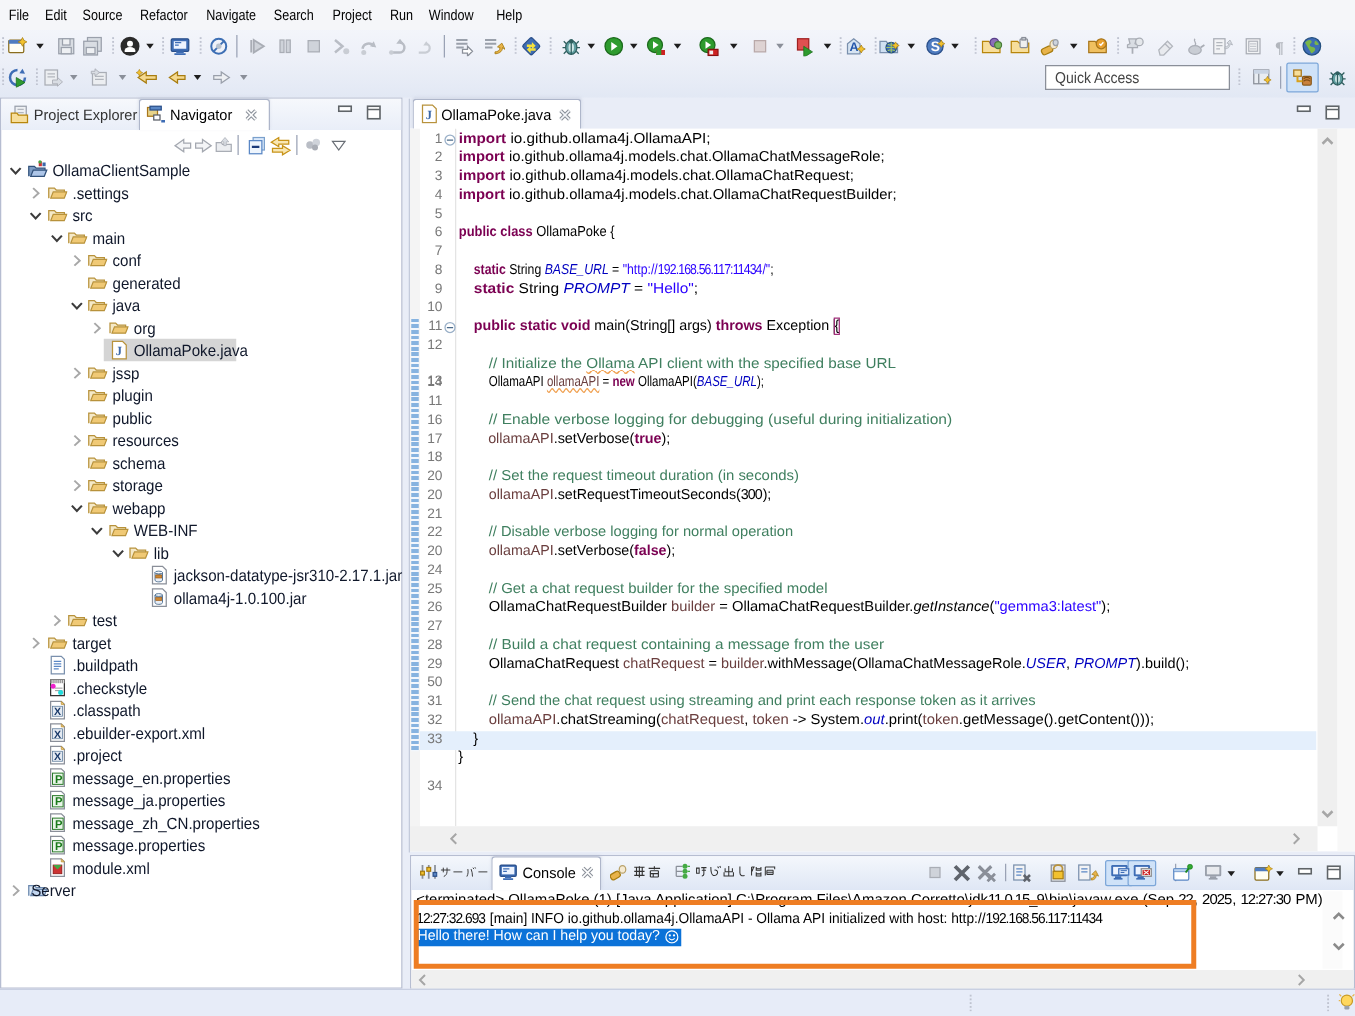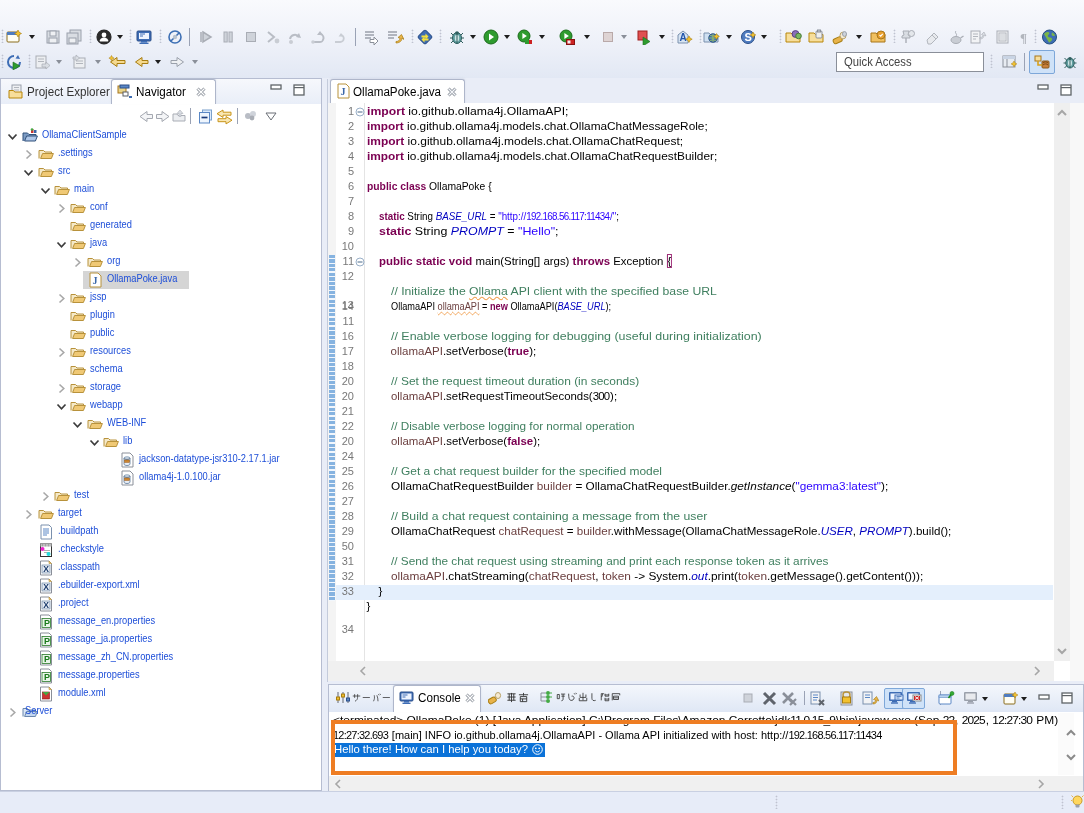--- a/index.html
+++ b/index.html
@@ -6,41 +6,53 @@
 #top{position:absolute;left:0;top:0;width:1084px;height:78px;background:linear-gradient(#f9fafd,#edf0f8 60%,#e2e8f4)}
 #menubar{position:absolute;left:0;top:0;width:1084px;height:24px;background:#f5f6f9;font-size:12px;color:#000}
 #menubar span{position:absolute;top:5px;display:inline-block;transform:scaleX(.84);transform-origin:0 0;white-space:pre}
 .tbsep{position:absolute;width:3px;background-image:radial-gradient(circle at 1.5px 1.5px,#bfc3d0 0.8px,transparent 1.1px);background-size:3px 3px;height:14px}
 .tbbar{position:absolute;width:1px;height:18px;background:#9aa2b5}
 .dd{position:absolute;width:0;height:0;border-left:3.5px solid transparent;border-right:3.5px solid transparent;border-top:4px solid #1e1e1e}
 .ddg{border-top-color:#8a8f99}
 .tab{position:absolute;top:0;height:25px;white-space:nowrap}
 .tabsel{background:#fff;border:1px solid #aeb6ca;border-bottom:none;border-radius:3px 3px 0 0;box-shadow:0 -1px 2px rgba(180,190,210,.35)}
 .tabtxt{display:inline-block;transform:scaleX(.97);transform-origin:0 0}
-.trow{position:absolute;height:18px;font-size:10px;white-space:nowrap;color:#1d4ed8}
+.trow{position:absolute;height:18px;font-size:13px;white-space:nowrap;color:#0f172a}
 .tl{display:inline-block;transform:scaleX(.93);transform-origin:0 50%}
 #ed{position:absolute;left:328px;top:103px;width:756px;height:578px;background:#fff}
 .cl{position:absolute;height:15px;white-space:pre}
 .num{position:absolute;width:26px;text-align:right;color:#787878;font-size:11px;height:15px}
 .code{position:absolute;font-size:11.5px;letter-spacing:0;display:inline-block;transform:scaleX(var(--fx,1));transform-origin:0 0;white-space:pre;color:#000}
 .e{letter-spacing:-0.8px;margin-right:.8px}
 .k{color:#7b0052;font-weight:bold}
 .s{color:#2a00ff}
 .cm{color:#3f7f5f}
 .sf{color:#0000c0;font-style:italic}
 .lv{color:#6a3e3e}
 .it{font-style:italic}
 .sq{text-decoration:underline;text-decoration-style:wavy;text-decoration-color:#f0a050;text-decoration-thickness:1px;text-underline-offset:1px}
 .conline{position:absolute;font-size:11.5px;letter-spacing:0;white-space:pre;transform:scaleX(var(--fx,1));transform-origin:0 0;color:#000}
 #statusbar{position:absolute;left:0;top:791px;width:1084px;height:22px;background:#e7ecf8;border-top:1px solid #c9d0e2}
 .ic{position:absolute}
 </style></head>
 <body>
 <div id="root">
 <div id="top"></div>
+<div id="menubar">
+      <span style="left:7px">File</span>
+      <span style="left:36px">Edit</span>
+      <span style="left:65.5px">Source</span>
+      <span style="left:111.5px">Refactor</span>
+      <span style="left:164.5px">Navigate</span>
+      <span style="left:219px">Search</span>
+      <span style="left:265.5px">Project</span>
+      <span style="left:312px">Run</span>
+      <span style="left:343px">Window</span>
+      <span style="left:396.5px">Help</span>
+    </div>
     <div class="tbsep" style="left:1px;top:29px"></div>
     <svg class="ic" style="left:6px;top:29px" width="16" height="16" viewBox="0 0 16 16">
       <rect x="1" y="3" width="12" height="10" rx="1" fill="#fffef4" stroke="#8a6d1d"></rect>
       <rect x="1" y="3" width="12" height="3" fill="#4f7cc0"></rect>
       <path d="M12 1 l1.2 2.3 2.3 1.2 -2.3 1.2 -1.2 2.3 -1.2-2.3 -2.3-1.2 2.3-1.2z" fill="#f2c12e" stroke="#a87d10" stroke-width=".6"></path>
     </svg>
     <div class="dd" style="left:29px;top:35px"></div>
     <svg class="ic" style="left:45px;top:29px" width="16" height="16" viewBox="0 0 16 16">
       <rect x="2" y="2" width="12" height="12" fill="#d9dde3" stroke="#9aa0ab"></rect>
       <rect x="5" y="2" width="6" height="5" fill="#eef0f3" stroke="#9aa0ab"></rect>

